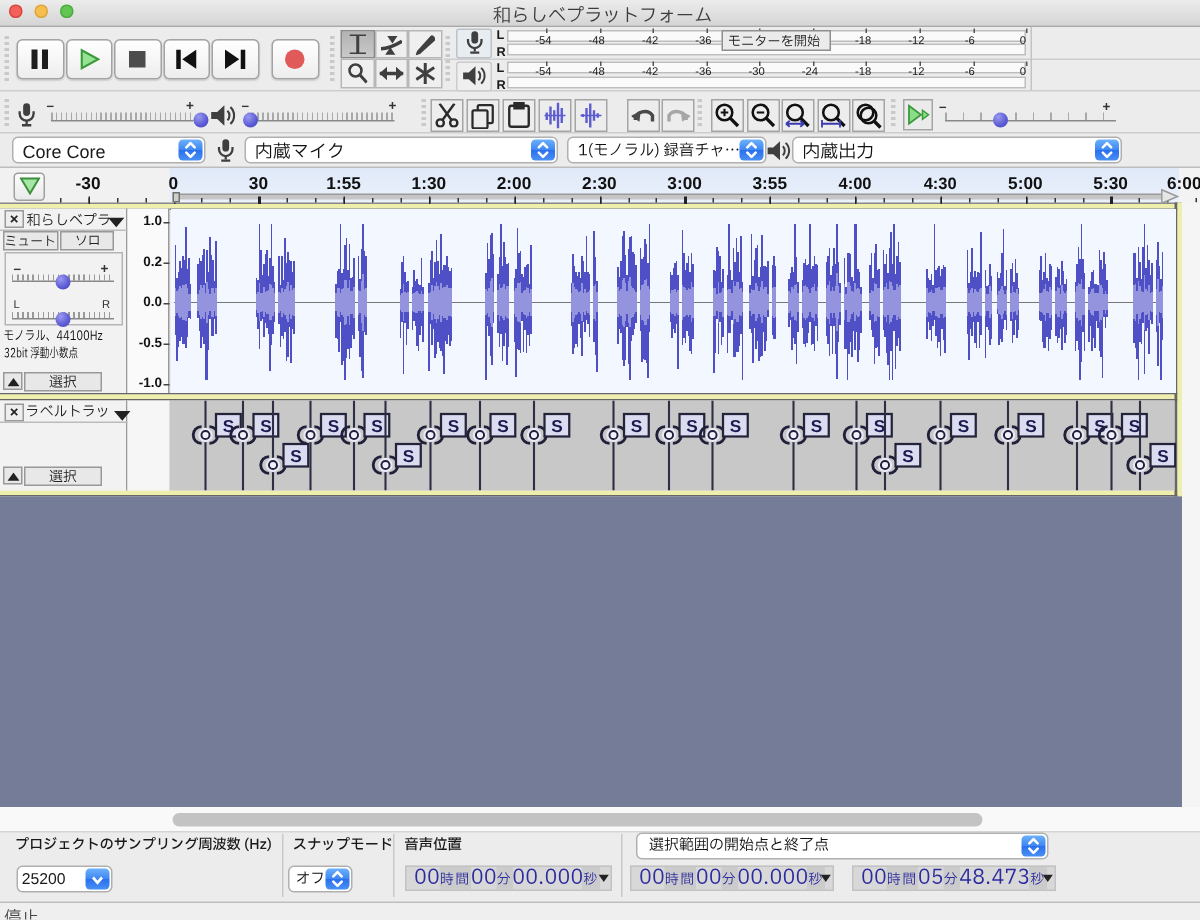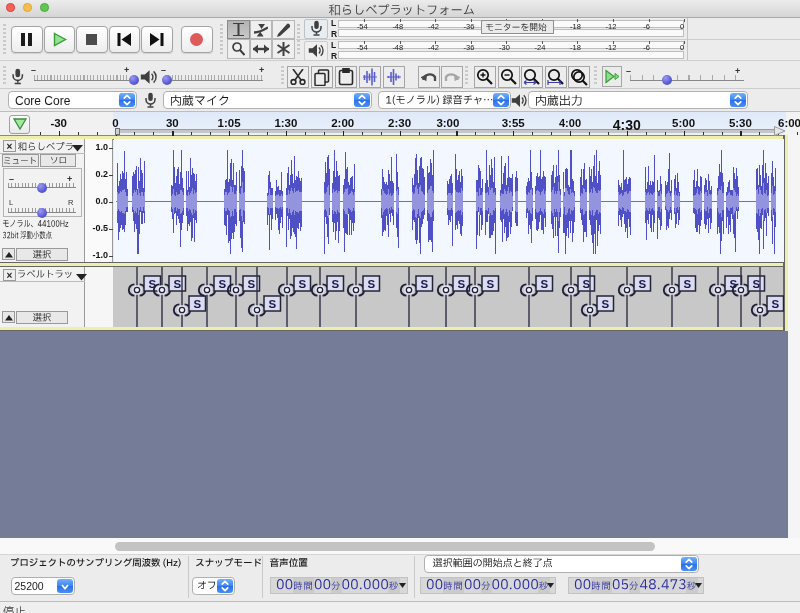--- a/index.html
+++ b/index.html
@@ -350,35 +350,35 @@
 <div class="tick" style="left:759.4px;top:132.2px;width:1px;height:2.8px;background:#333"></div>
 <div class="tick" style="left:778.3px;top:132.2px;width:1px;height:2.8px;background:#333"></div>
 <div class="tick" style="left:797.2px;top:132.2px;width:1px;height:2.8px;background:#333"></div>
 <div class="tick" style="left:58.7px;top:131.2px;width:1.3px;height:4.5px;background:#222"></div>
 <div class="abs" style="left:38.7px;top:116.5px;width:40px;text-align:center;font-size:11.5px;font-weight:bold;color:#111">-30</div>
 <div class="tick" style="left:115.5px;top:131.2px;width:1.3px;height:4.5px;background:#222"></div>
 <div class="abs" style="left:95.5px;top:116.5px;width:40px;text-align:center;font-size:11.5px;font-weight:bold;color:#111">0</div>
 <div class="tick" style="left:172.3px;top:131.2px;width:1.3px;height:4.5px;background:#222"></div>
 <div class="abs" style="left:152.3px;top:116.5px;width:40px;text-align:center;font-size:11.5px;font-weight:bold;color:#111">30</div>
 <div class="tick" style="left:229.1px;top:131.2px;width:1.3px;height:4.5px;background:#222"></div>
-<div class="abs" style="left:209.1px;top:116.5px;width:40px;text-align:center;font-size:11.5px;font-weight:bold;color:#111">1:05</div>
+<div class="abs" style="left:209.1px;top:116.5px;width:40px;text-align:center;font-size:11.5px;font-weight:bold;color:#111">1:55</div>
 <div class="tick" style="left:285.9px;top:131.2px;width:1.3px;height:4.5px;background:#222"></div>
 <div class="abs" style="left:265.9px;top:116.5px;width:40px;text-align:center;font-size:11.5px;font-weight:bold;color:#111">1:30</div>
 <div class="tick" style="left:342.7px;top:131.2px;width:1.3px;height:4.5px;background:#222"></div>
 <div class="abs" style="left:322.7px;top:116.5px;width:40px;text-align:center;font-size:11.5px;font-weight:bold;color:#111">2:00</div>
 <div class="tick" style="left:399.6px;top:131.2px;width:1.3px;height:4.5px;background:#222"></div>
 <div class="abs" style="left:379.6px;top:116.5px;width:40px;text-align:center;font-size:11.5px;font-weight:bold;color:#111">2:30</div>
 <div class="tick" style="left:456.4px;top:131.2px;width:1.3px;height:4.5px;background:#222"></div>
-<div class="abs" style="left:436.4px;top:116.5px;width:40px;text-align:left;font-size:11.5px;font-weight:bold;color:#111">3:00</div>
+<div class="abs" style="left:436.4px;top:116.5px;width:40px;text-align:center;font-size:11.5px;font-weight:bold;color:#111">3:00</div>
 <div class="tick" style="left:513.2px;top:131.2px;width:1.3px;height:4.5px;background:#222"></div>
 <div class="abs" style="left:493.2px;top:116.5px;width:40px;text-align:center;font-size:11.5px;font-weight:bold;color:#111">3:55</div>
 <div class="tick" style="left:570.0px;top:131.2px;width:1.3px;height:4.5px;background:#222"></div>
 <div class="abs" style="left:550.0px;top:116.5px;width:40px;text-align:center;font-size:11px;font-weight:bold;color:#111">4:00</div>
 <div class="tick" style="left:626.8px;top:131.2px;width:1.3px;height:4.5px;background:#222"></div>
-<div class="abs" style="left:606.8px;top:116.5px;width:40px;text-align:center;font-size:14px;font-weight:bold;color:#111">4:30</div>
+<div class="abs" style="left:606.8px;top:116.5px;width:40px;text-align:center;font-size:11px;font-weight:bold;color:#111">4:30</div>
 <div class="tick" style="left:683.6px;top:131.2px;width:1.3px;height:4.5px;background:#222"></div>
 <div class="abs" style="left:663.6px;top:116.5px;width:40px;text-align:center;font-size:11.5px;font-weight:bold;color:#111">5:00</div>
 <div class="tick" style="left:740.4px;top:131.2px;width:1.3px;height:4.5px;background:#222"></div>
 <div class="abs" style="left:720.4px;top:116.5px;width:40px;text-align:center;font-size:11.5px;font-weight:bold;color:#111">5:30</div>
 <div class="abs" style="left:769.5px;top:116.5px;width:40px;text-align:center;font-size:11.5px;font-weight:bold;color:#111">6:00</div>
 <div class="abs" style="left:114.5px;top:128px;width:5.5px;height:7px;background:#cfcfcf;border:1px solid #707070"></div>
 <svg class="abs" style="left:774px;top:125.5px" width="13" height="11">
     <polygon points="0.5,0.5 11,5 0.5,9.5" fill="#e6e6e6" stroke="#9a9a9a" stroke-width="1"></polygon>
   </svg>
 <div class="abs" style="left:0;top:136px;width:788px;height:3px;background:#efefad"></div>

